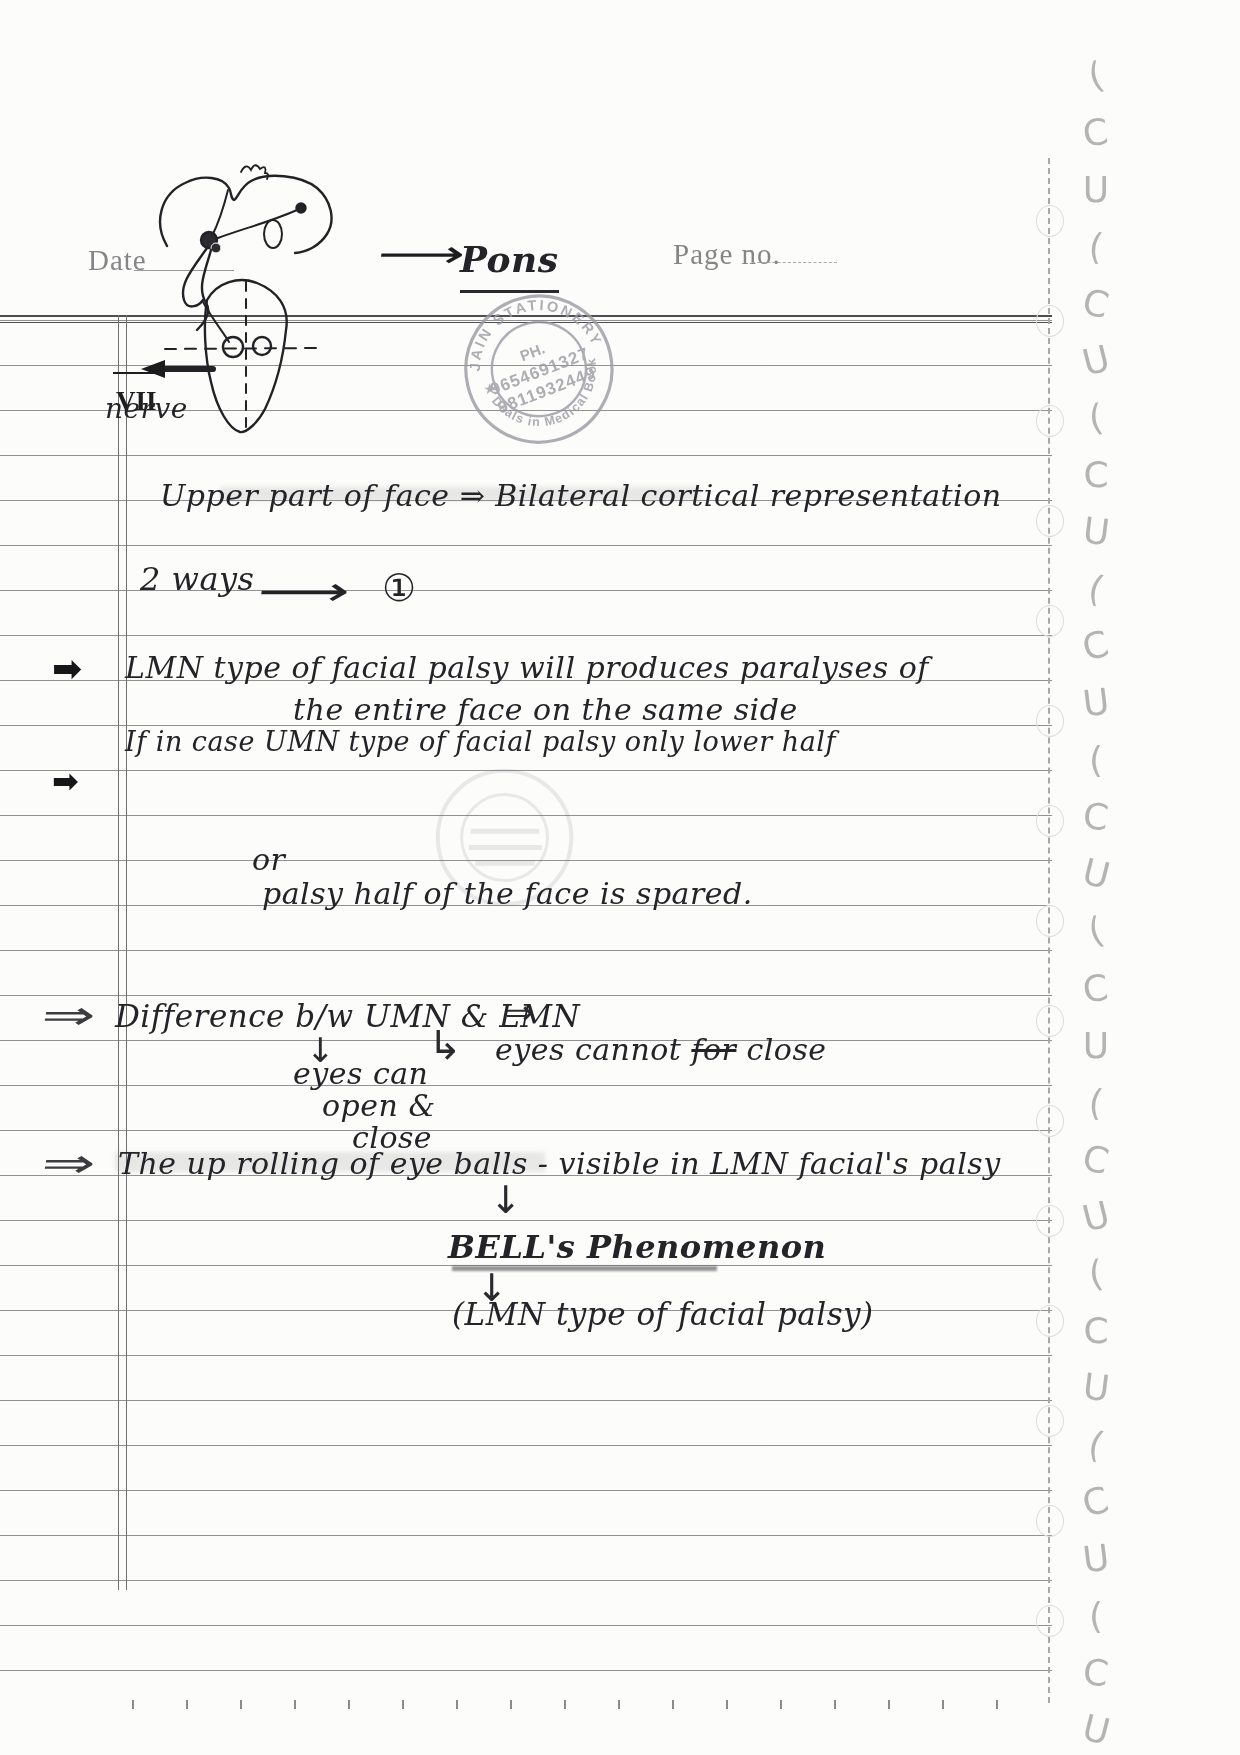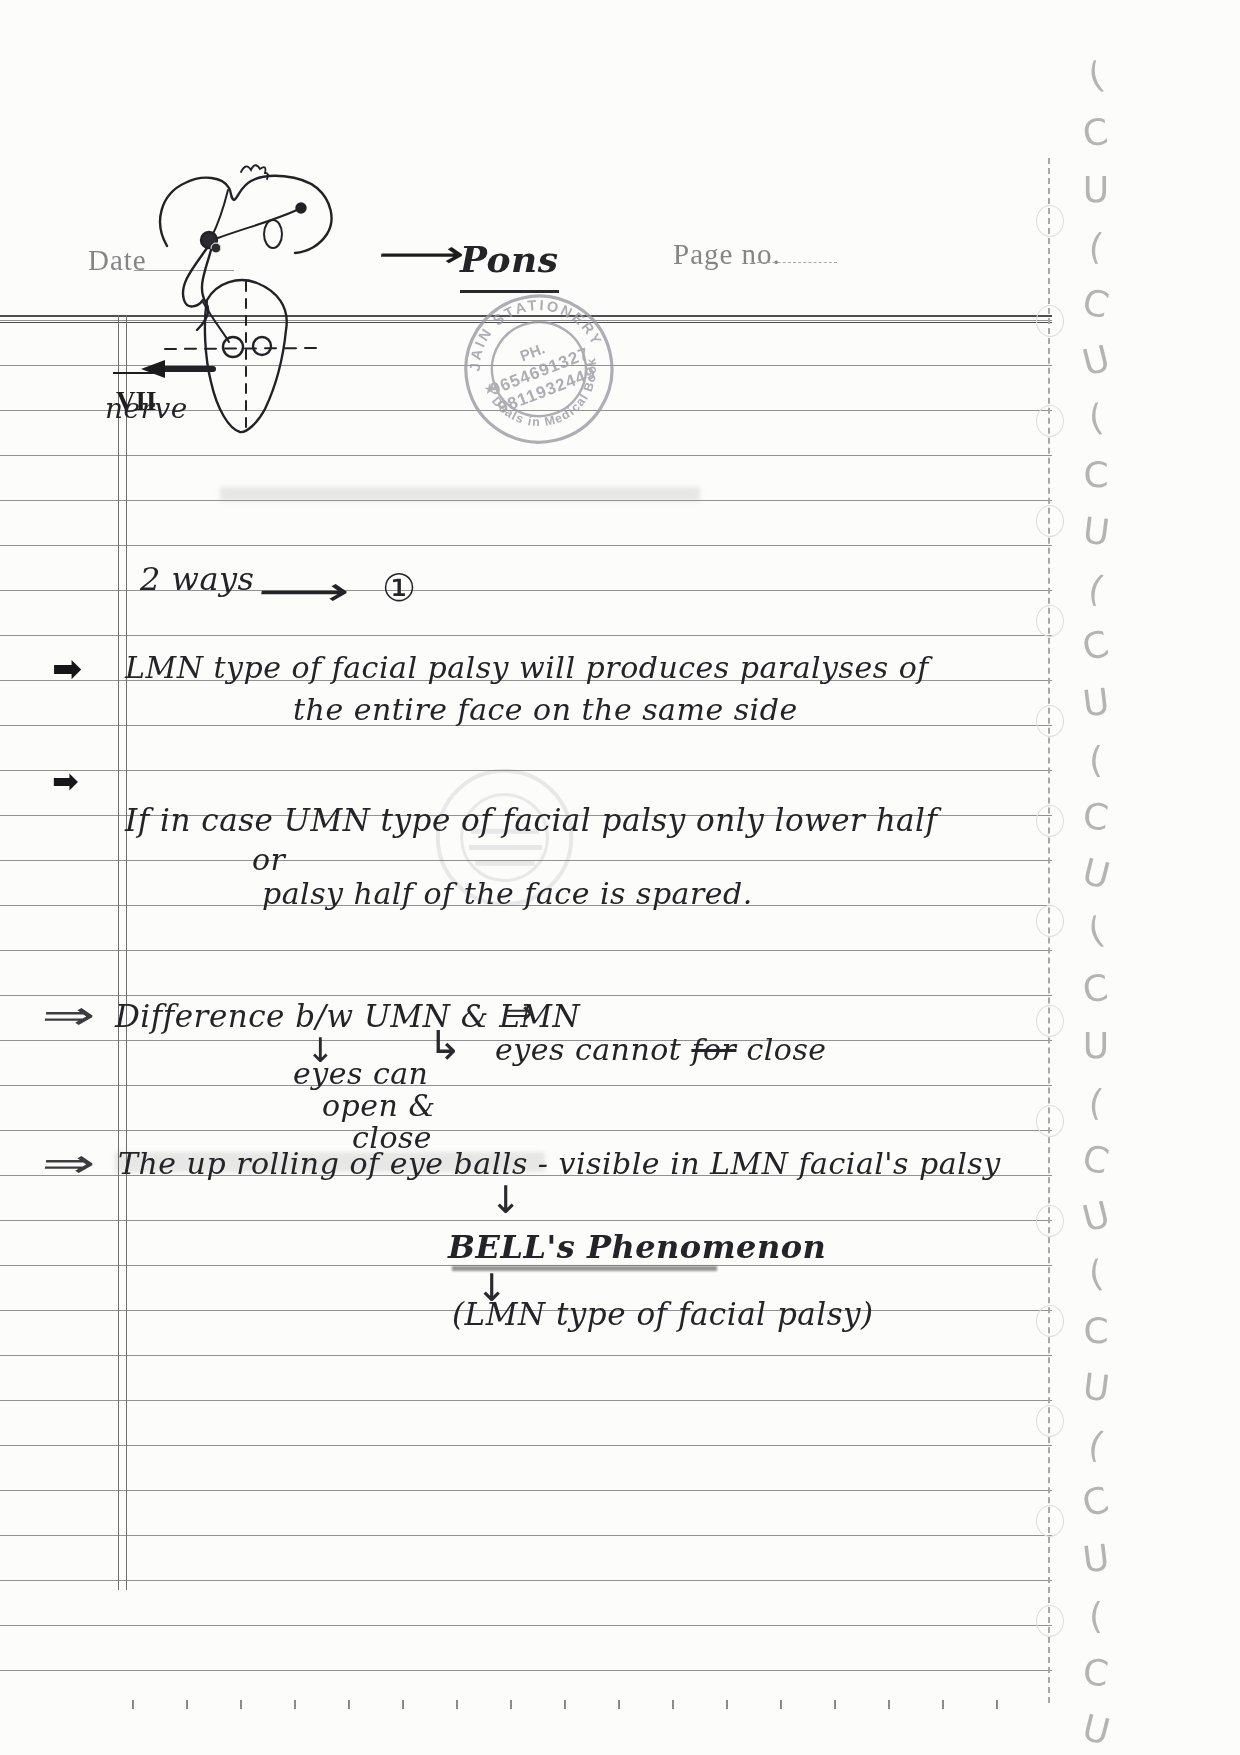--- a/index.html
+++ b/index.html
@@ -157,31 +157,32 @@
 
   <svg style="left:425px;top:758px;opacity:.13" width="160" height="160" viewBox="0 0 175 175">
     <g fill="none" stroke="#6a6a72">
       <circle cx="87" cy="87" r="73" stroke-width="4"></circle>
       <circle cx="87" cy="87" r="47" stroke-width="3"></circle>
       <path d="M50,80 L125,80 M48,98 L128,98 M55,115 L120,115" stroke-width="5"></path>
     </g>
   </svg>
 
   <div class="smudge" style="left:220px;top:487px;width:480px;height:14px"></div>
+  <span class="hw" style="left:160px;top:478px">Upper part of face ⇒ Bilateral cortical representation</span>
 
   <span class="hw" style="left:140px;top:560px;font-size:32px">2 ways</span>
   <span class="arrow-sketch" style="left:258px;top:568px;color:#232328">⟶</span>
   <span class="hw circled" style="left:382px;top:566px;font-size:38px">①</span>
 
   <span class="arrow-solid" style="left:52px;top:648px">➡</span>
   <span class="hw" style="left:125px;top:650px">LMN type of facial palsy will produces paralyses of</span>
   <span class="hw" style="left:293px;top:692px">the entire face on the same side</span>
 
   <span class="arrow-solid" style="left:52px;top:762px;font-size:32px">➡</span>
-  <span class="hw" style="left:125px;top:802px;font-size:31px">If in case UMN type of facial palsy only lower half</span>
+  <span class="hw" style="left:125px;top:726px;font-size:27px">If in case UMN type of facial palsy only lower half</span>
   <span class="hw" style="left:252px;top:842px">or</span>
   <span class="hw" style="left:262px;top:876px">palsy half of the face is spared.</span>
 
   <span class="arrow-sketch" style="left:42px;top:992px">⇒</span>
   <span class="hw" style="left:115px;top:998px;font-size:31px">Difference b/w UMN &amp; LMN</span>
   <span class="arrow-small" style="left:505px;top:992px">⇒</span>
   <span class="arrow-small" style="left:306px;top:1030px">↓</span>
   <span class="arrow-small" style="left:428px;top:1022px;font-size:40px">↳</span>
   <span class="hw" style="left:495px;top:1032px">
     <span>eyes cannot</span>

